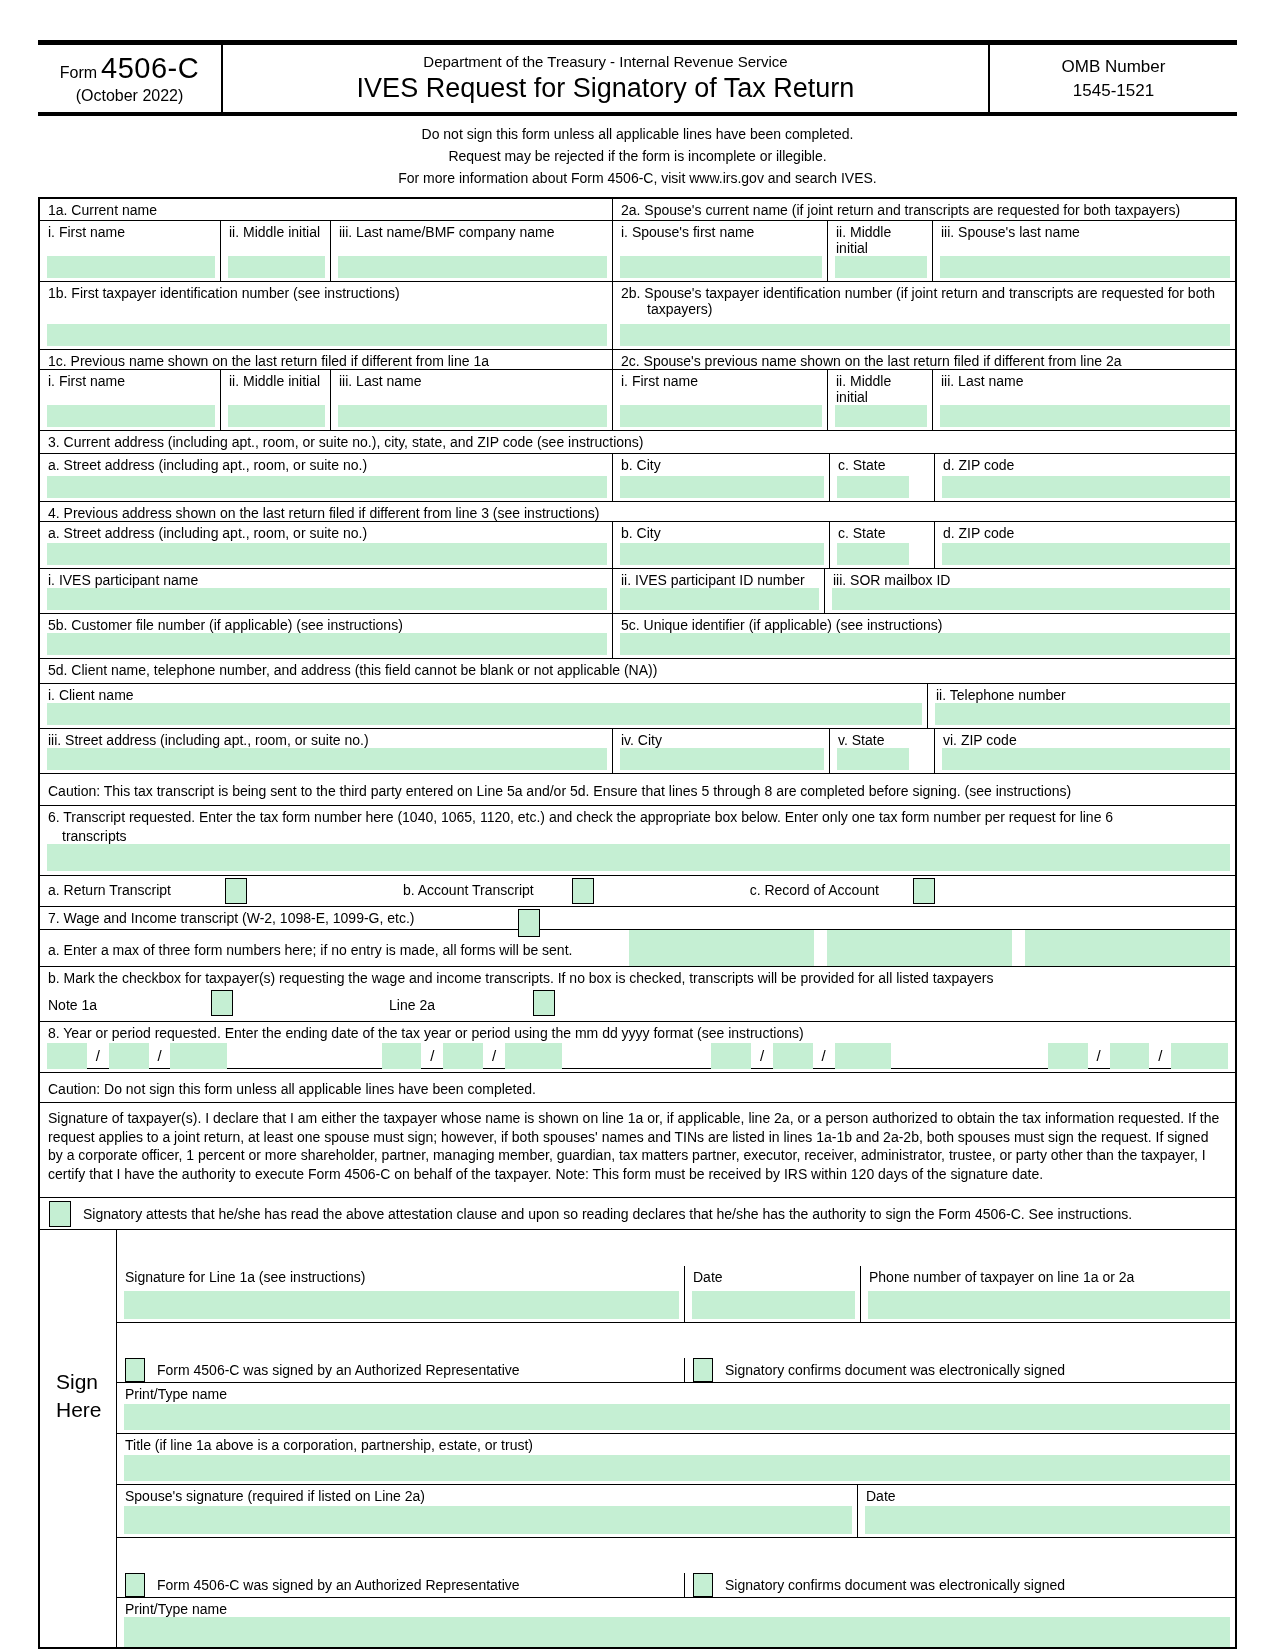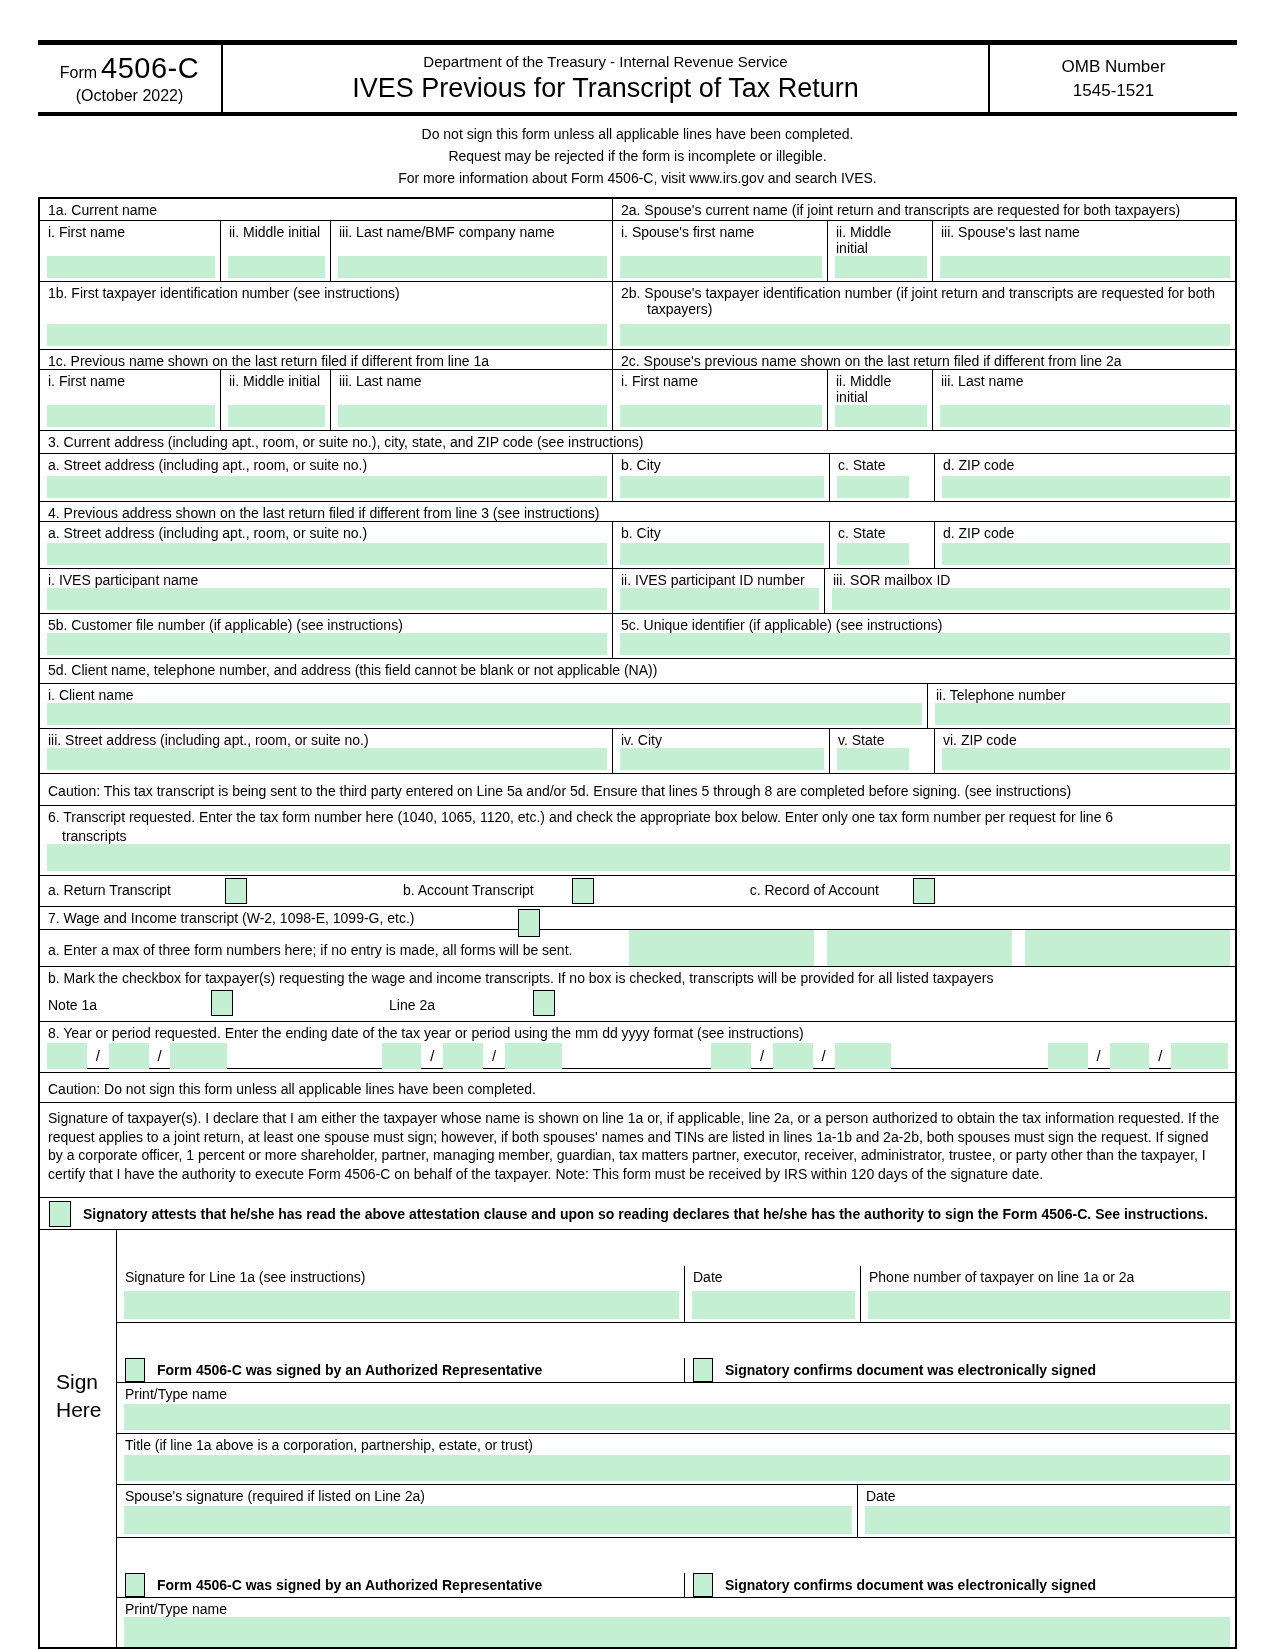--- a/index.html
+++ b/index.html
@@ -57,21 +57,21 @@
   .dsep { width:22px; text-align:center; font-size:15px; line-height:24px; height:25px; border-bottom:1px solid var(--line); }
   .dline { height:25px; border-bottom:1px solid var(--line); }
 
   
   .signcol { width:77px; border-right:1px solid var(--line); font-size:21px; line-height:28px; padding:138px 4px 0 16px; }
   .sigrows { flex:1; display:flex; flex-direction:column; }
   .srow { display:flex; border-top:1px solid var(--line); align-items:stretch; }
   .srow:first-child { border-top:none;margin-top:36px; }
   .cbrow { align-items:center; padding-left:8px;margin-top:35px; }
   .cbrow .cb { width:20px; height:24px; }
-  .cbtext { margin-left:12px; font-size:14px;font-weight:bold; }
+  .cbtext { margin-left:12px; font-size:14px; }
 
   .para { padding:6px 8px 4px 8px; font-size:14px; line-height:18.5px; }
   .attrow { align-items:center; padding-left:9px; }
 
   
   .footer { margin-top:11px; }
   .f1 { display:flex; align-items:baseline; }
   .f1 .left { flex:1; font-size:15.5px; }
   .f1 .mid { flex:1; text-align:center; font-size:15.5px; }
   .f1 .right { flex:1; text-align:right; white-space:nowrap; }
@@ -85,21 +85,21 @@
 <div class="page">
 
   <div class="hdr">
     <div class="hdr-left">
       <div><span class="fw">Form</span>
            <span class="fn">4506-C</span></div>
       <div class="fd">(October 2022)</div>
     </div>
     <div class="hdr-mid">
       <div class="dept">Department of the Treasury - Internal Revenue Service</div>
-      <div class="title">IVES Previous for Transcript of Tax Return</div>
+      <div class="title">IVES Request for Signatory of Tax Return</div>
     </div>
     <div class="hdr-right">
       <div>OMB Number</div>
       <div>1545-1521</div>
     </div>
   </div>
 
   <div class="instr">
     <div>Do not sign this form unless all applicable lines have been completed.</div>
     <div>Request may be rejected if the form is incomplete or illegible.</div>

